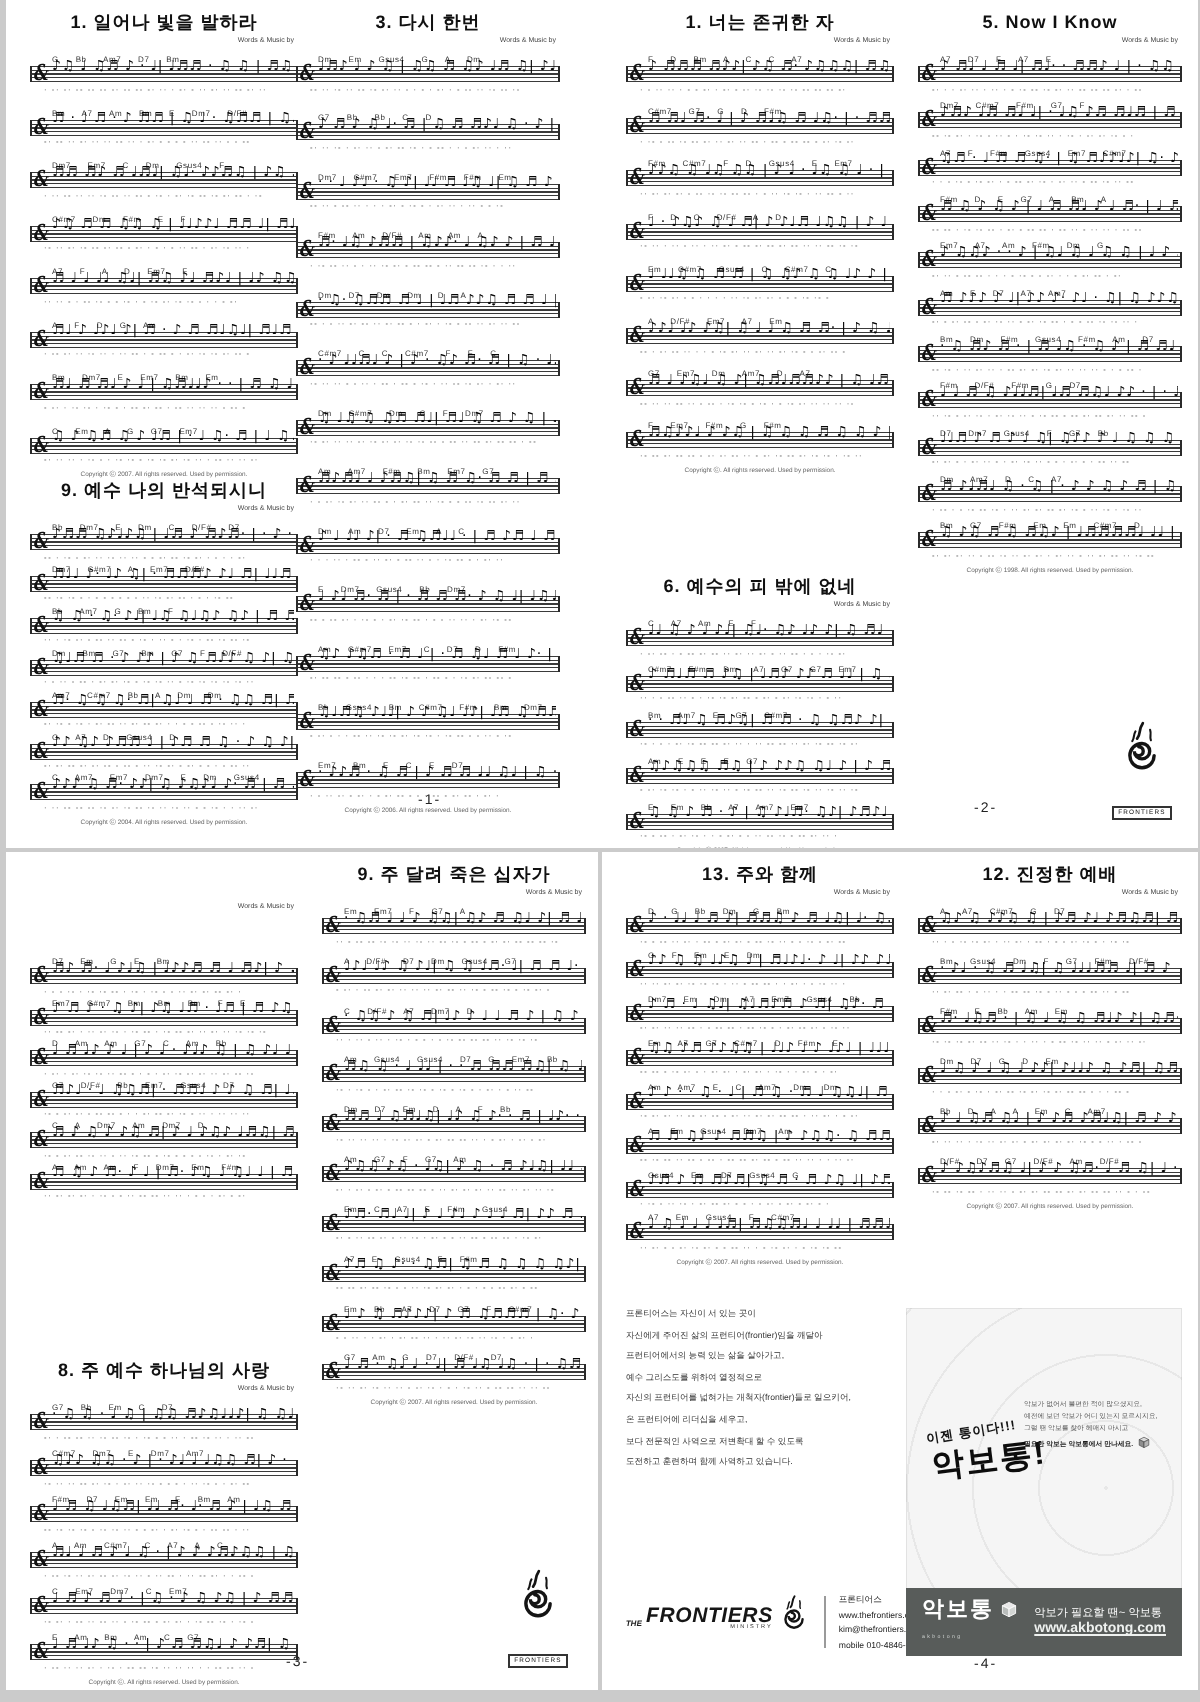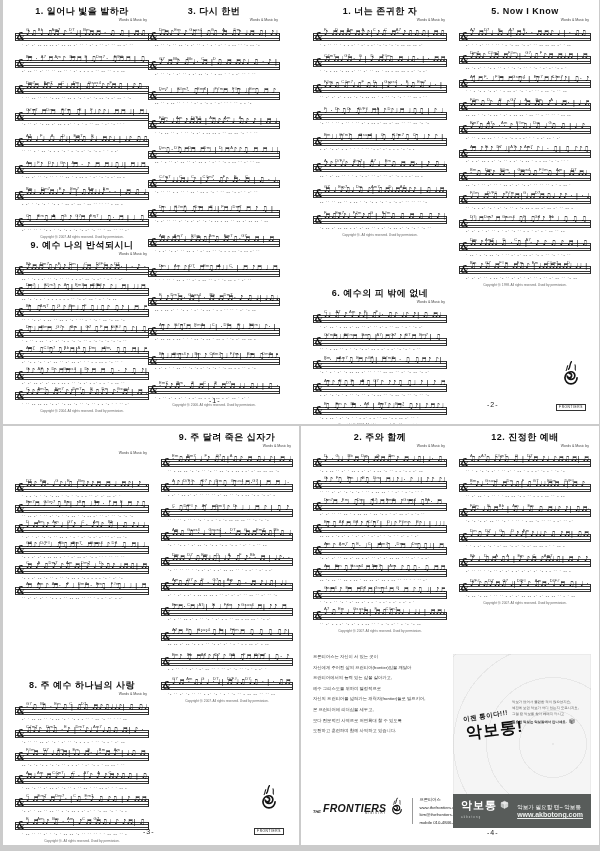--- a/index.html
+++ b/index.html
@@ -810,21 +810,21 @@
           </span>
           <span class="bar-caption">akbotong</span>
         </div>
         <div class="bar-right">
           <div>악보가 필요할 땐~ 악보통</div>
           <div class="url">www.akbotong.com</div>
         </div>
       </div>
     </div>
   <div class="song" style="left: 12px; top: 6px; width: 134px; height: 202px;">
-        <div class="song-title">2. 주와 함께</div>
+        <div class="song-title">13. 주와 함께</div>
         <div class="song-credit">Words &amp; Music by</div>
         <div class="systems">
           <div class="system">
             <div class="chords">D G Bb Dm G Bm</div>
             <div class="staff">
               <span class="clef">&amp;</span>
               <span class="notesrow">  ♪ · ♩♩ ♩ ♬ ♪|   ♬♬♫ ♪ ♬ ♩♫| ♩· ♫♬       ♬ |</span>
             </div>
             <div class="lyrics">·‐ ‐ ‐‐ ·· ‐· · ‐‐ ‐ ‐· ‐· ‐ ‐‐ ·‐ ·· ‐ ‐ ·‐ ‐ ‐· ‐‐</div>
           </div>

